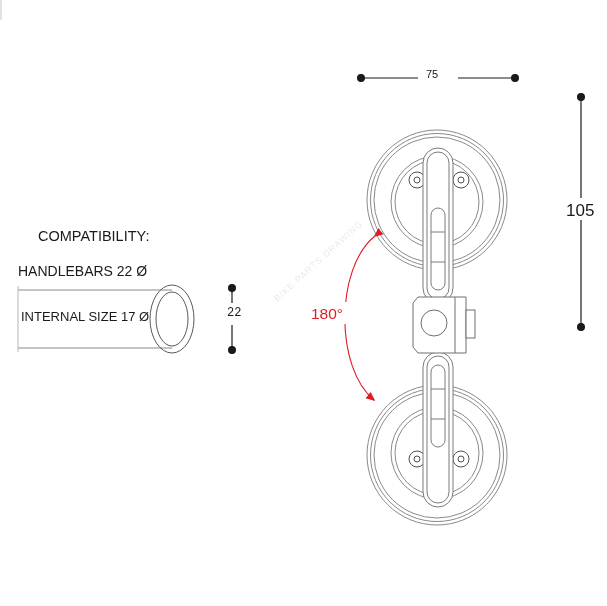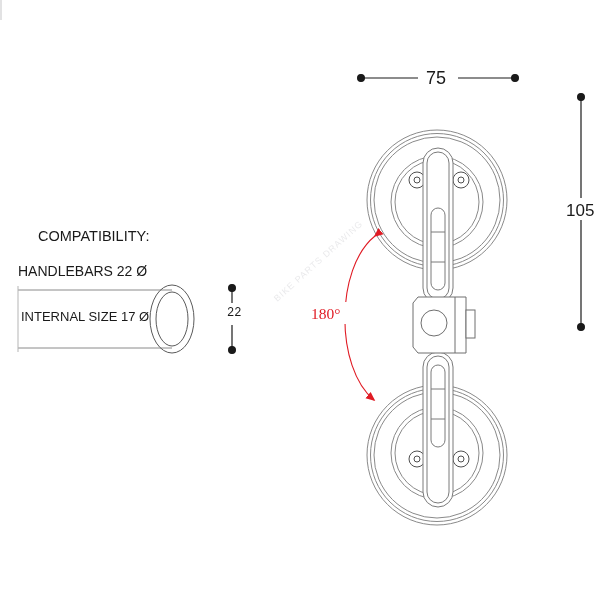--- a/index.html
+++ b/index.html
@@ -41,40 +41,39 @@
     font-size: 14px;
   }
   #internal-size {
     left: 21px;
     top: 310px;
     font-size: 13px;
   }
   #dim-75 {
     left: 426px;
     top: 69px;
-    font-size: 18px;
+    font-size: 11px;
   }
   #dim-105 {
     left: 566px;
     top: 202px;
     font-size: 17px;
   }
   #dim-22 {
     left: 227px;
     top: 307px;
     font-size: 12px;
     font-family: Liberation Mono, monospace;
   }
   #angle-180 {
     left: 311px;
     top: 306px;
     font-size: 15.5px;
     color: #e01b24;
     font-weight: 500;
-    font-family: Liberation Serif, serif;
   }
   #watermark {
     position: absolute;
     left: 272px;
     top: 296px;
     width: 86px;
     height: 46px;
     font-size: 9px;
     color: rgba(120,120,130,0.16);
     transform: rotate(-42deg);

